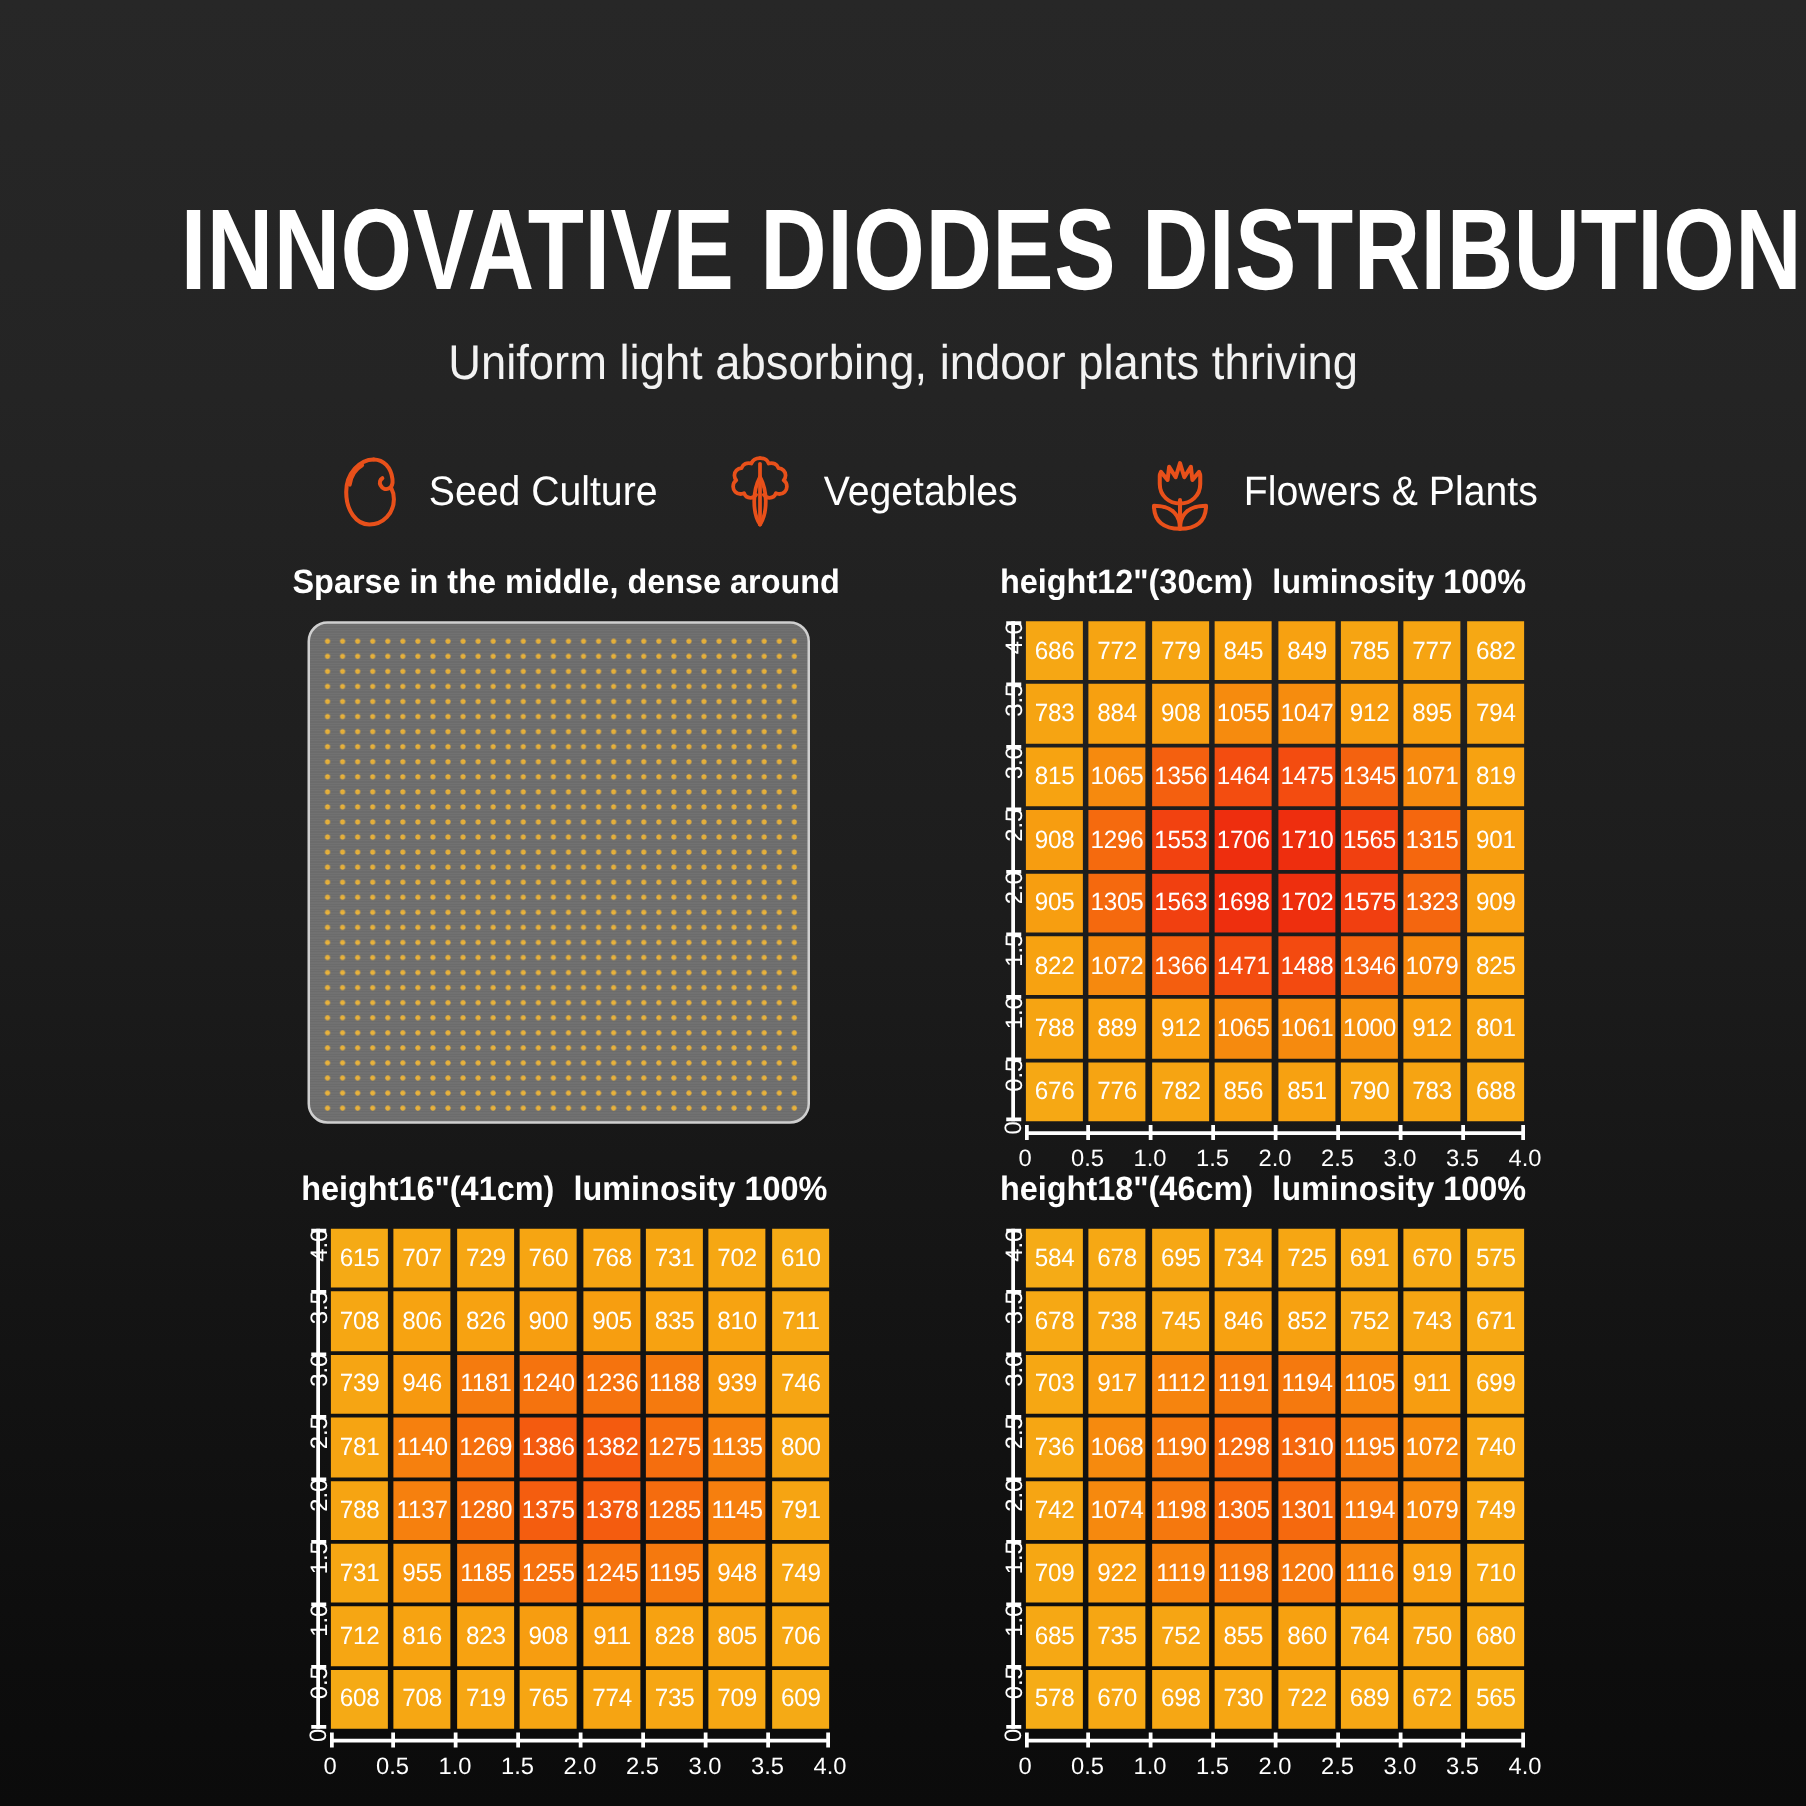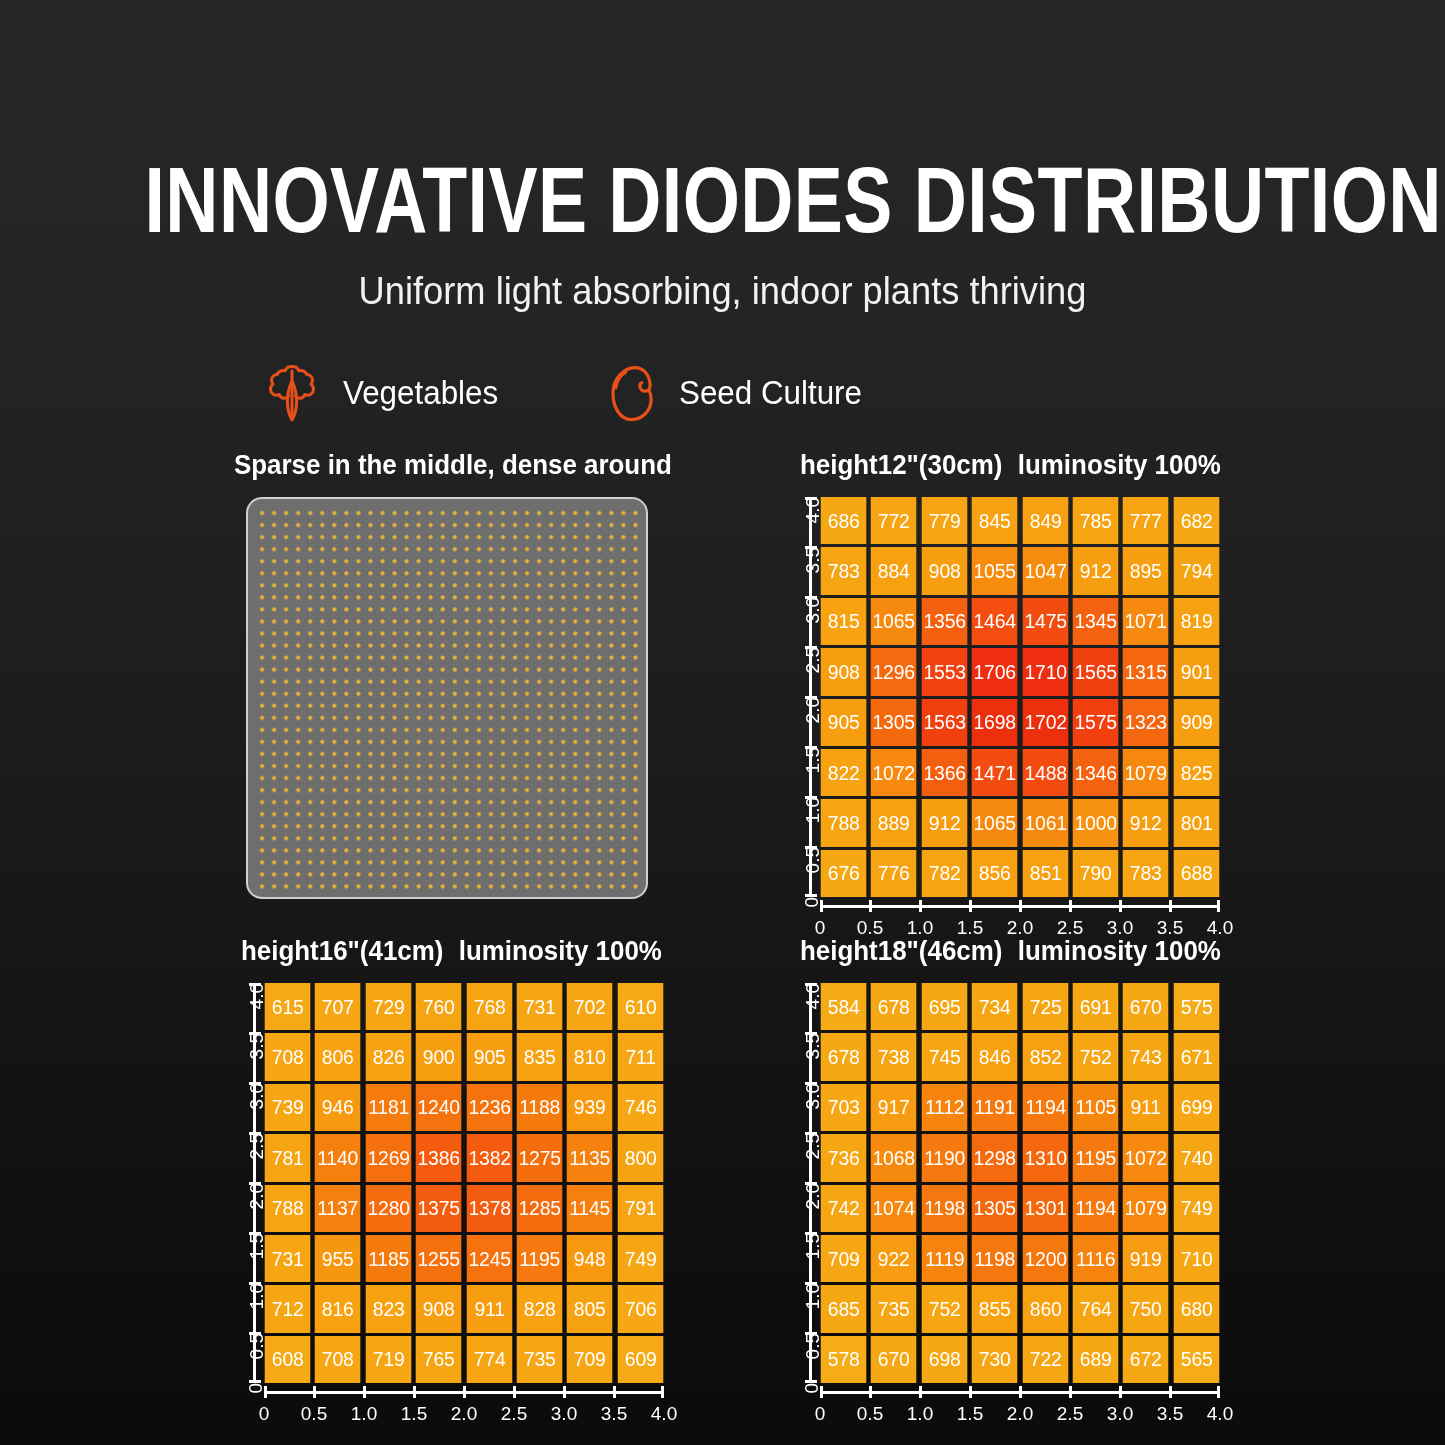--- a/index.html
+++ b/index.html
@@ -237,44 +237,55 @@
 </head>
 <body>
 
 <div id="page">
 
   <div id="main-title">INNOVATIVE DIODES DISTRIBUTION</div>
   <div id="subtitle">Uniform light absorbing, indoor plants thriving</div>
 
   <div id="feature-row">
 
+    <div class="feature-item seed">
+      <svg class="feature-icon" viewBox="0 0 64 64">
+        <g fill="none" stroke="#E8501A" stroke-width="2.8" stroke-linecap="round" stroke-linejoin="round">
+          <path d="M38 10c7 0 12 5.6 13 13.5 .4 3.3-.3 5.6-2.6 6.6-2.3 1-4.6-.1-5.6-2.1-1-2-.4-4 1.2-5"></path>
+          <path d="M38 10c-9.5 0-19 9.5-19 22.5S26 55 35 55c9.5 0 17-7.8 17-17.5 0-3.1-.7-5.6-1.8-7.6"></path>
+          <path d="M30 14c-4.5 2.6-7.8 7.8-8.6 13.4"></path>
+        </g>
+      </svg>
+      <div class="feature-label">Seed Culture</div>
+    </div>
+
     <div class="feature-item veg">
       <svg class="feature-icon" viewBox="0 0 64 64">
         <g fill="none" stroke="#E8501A" stroke-width="2.6" stroke-linecap="round" stroke-linejoin="round">
           <path d="M32 9c3.2 0 5.2 1.6 6 3.8 2.9-1 5.9 .5 6.8 3.2 2.8 .1 4.9 2.3 4.9 5 0 1.3-.5 2.5-1.3 3.4 1.4 1 2.2 2.6 2.2 4.3 0 2.9-2.3 5.2-5.2 5.2-.9 0-1.7-.2-2.4-.6-.6 1.9-2.3 3.2-4.4 3.2-1.6 0-3-.8-3.9-2"></path>
           <path d="M32 9c-3.2 0-5.2 1.6-6 3.8-2.9-1-5.9 .5-6.8 3.2-2.8 .1-4.9 2.3-4.9 5 0 1.3 .5 2.5 1.3 3.4-1.4 1-2.2 2.6-2.2 4.3 0 2.9 2.3 5.2 5.2 5.2 .9 0 1.7-.2 2.4-.6 .6 1.9 2.3 3.2 4.4 3.2 1.6 0 3-.8 3.9-2"></path>
           <path d="M32 13v42"></path>
           <path d="M32 22c-2.4 4.5-4 10-4 17 0 7 1.6 12.5 4 16"></path>
           <path d="M32 22c2.4 4.5 4 10 4 17 0 7-1.6 12.5-4 16"></path>
         </g>
       </svg>
       <div class="feature-label">Vegetables</div>
     </div>
 
-    <div class="feature-item seed">
+    <div class="feature-item flow">
       <svg class="feature-icon" viewBox="0 0 64 64">
         <g fill="none" stroke="#E8501A" stroke-width="2.8" stroke-linecap="round" stroke-linejoin="round">
-          <path d="M38 10c7 0 12 5.6 13 13.5 .4 3.3-.3 5.6-2.6 6.6-2.3 1-4.6-.1-5.6-2.1-1-2-.4-4 1.2-5"></path>
-          <path d="M38 10c-9.5 0-19 9.5-19 22.5S26 55 35 55c9.5 0 17-7.8 17-17.5 0-3.1-.7-5.6-1.8-7.6"></path>
-          <path d="M30 14c-4.5 2.6-7.8 7.8-8.6 13.4"></path>
+          <path d="M18 21.5c0-1 .3-2 .8-2.9l4.6 5.6 1.1-9.1 4.5 7.2L32 12.5l3 9.8 4.5-7.2 1.1 9.1 4.6-5.6c.5 .9 .8 1.9 .8 2.9v5.5c0 8-6.3 13.5-14 13.5s-14-5.5-14-13.5z"></path>
+          <path d="M32 38v20"></path>
+          <path d="M32 58c-11 0-18-5-18-16 11 0 18 5 18 16z"></path>
+          <path d="M32 58c11 0 18-5 18-16-11 0-18 5-18 16z"></path>
         </g>
       </svg>
-      <div class="feature-label">Seed Culture</div>
+      <div class="feature-label">Flowers &amp; Plants</div>
     </div>
-
 
   </div>
 
   <div class="section-title" id="title-led">Sparse in the middle, dense around</div>
 
   <div class="section-title" id="title-h12">
     <span>height12"(30cm)</span><span class="gap"></span><span>luminosity 100%</span>
   </div>
 
   <div class="section-title" id="title-h16">

